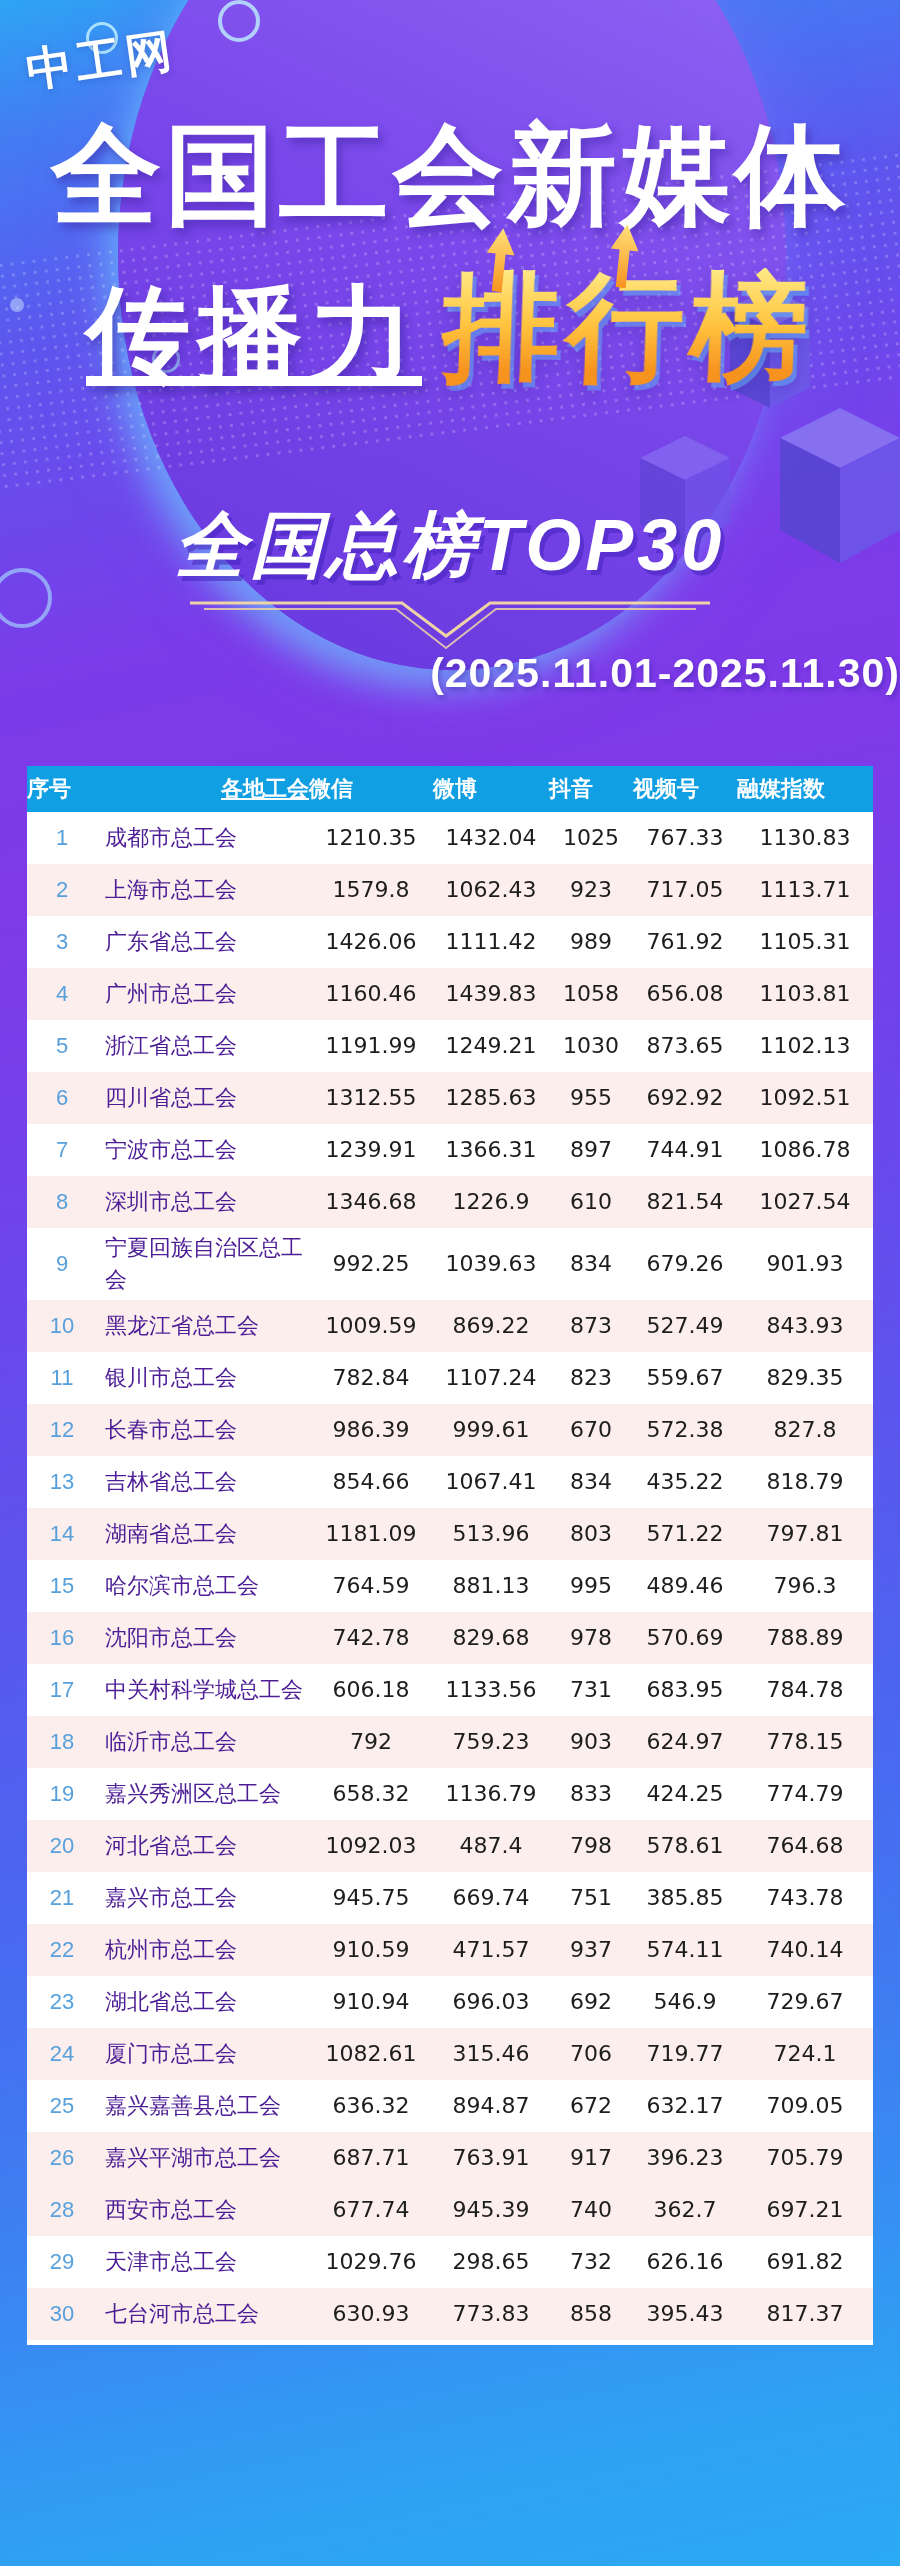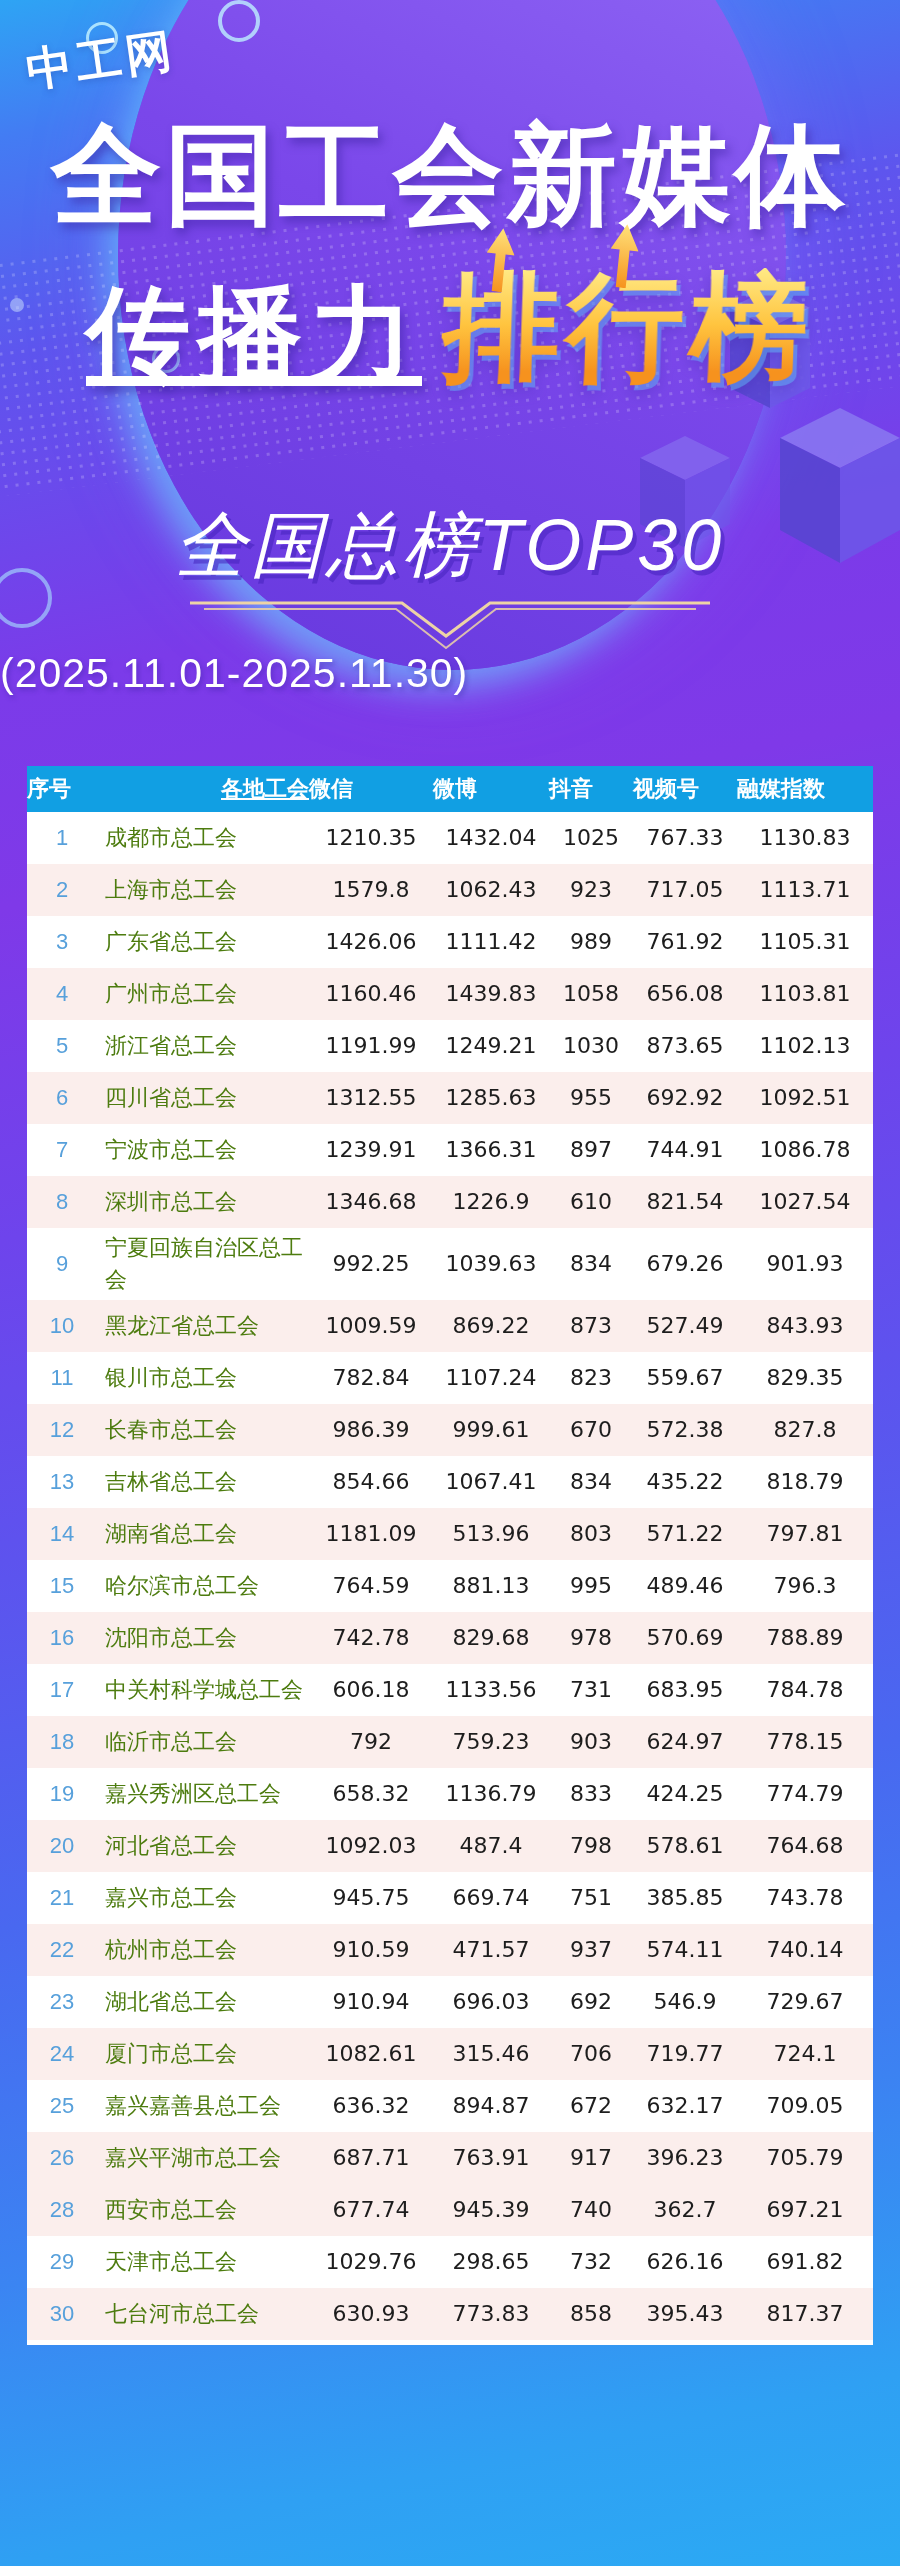--- a/index.html
+++ b/index.html
@@ -58,28 +58,28 @@
     background:linear-gradient(180deg,var(--gold-top,#FFEA86) 0%,#FFC43F 48%,var(--gold-bottom,#F6921E) 88%);
     -webkit-background-clip:text; background-clip:text; color:transparent;
     filter:drop-shadow(4px 5px 0 rgba(100,200,255,.45)) drop-shadow(0 6px 8px rgba(57,33,160,.35));
     transform:skewX(-2deg);
   }
   .arrow{position:absolute; z-index:5;}
   .arrow.a1{left:44px; top:-40px; transform:rotate(6deg);}
   .arrow.a2{left:168px; top:-44px; transform:rotate(6deg);}
   .top30{
     position:absolute; left:0; top:498px; width:100%; z-index:4;
-    text-align:center; color:#fff; font-size:72px; font-weight:400; font-style:italic;
+    text-align:center; color:#fff; font-size:72px; font-weight:700; font-style:italic;
     letter-spacing:4px;
     text-shadow:4px 5px 0 rgba(70,35,190,.55);
   }
   .divider{position:absolute; left:50%; top:598px; transform:translateX(-50%); z-index:4;}
   .date{
     position:absolute; left:0; top:650px; width:100%; z-index:4;
-    text-align:left; color:#fff; font-size:41px; font-weight:400; letter-spacing:1px;
+    text-align:right; color:#fff; font-size:41px; font-weight:700; letter-spacing:1px;
     text-shadow:2px 3px 5px rgba(57,33,160,.45);
   }
   
   .table-card{
     position:absolute; left:27px; top:766px; width:846px; z-index:4;
     background:#fff; padding-bottom:5px;
   }
   .thead,.trow{
     display:grid;
     grid-template-columns:70px 212px 124px 116px 84px 104px 1fr;
@@ -88,21 +88,21 @@
   .thead{
     background:var(--accent-header-bg,#119FE3); height:46px;
     color:#fff; font-size:22px; font-weight:700;
   }
   .thead .hc{}
   .thead .hname{text-align:right; padding-left:26px;text-decoration:underline;}
   .trow{min-height:52px; font-size:22px; color:#1d1d1d; line-height:1.45;}
   .trow.alt{background:var(--row-alt-bg,#FBEEEC);}
   .trow .c{padding:4px 0;}
   .trow .rank{text-align:center; color:var(--accent-rank,#57A0DB);}
-  .trow .name{text-align:left; padding-left:8px; font-weight:500; color:#4d7c0f;}
+  .trow .name{text-align:left; padding-left:8px; font-weight:500; color:#4c1d95;}
   .trow .num{text-align:center; font-family:"DejaVu Sans","Liberation Sans",sans-serif;}
 </style>
 </head>
 <body>
 
 <div class="poster">
 
   <div class="ellipse"></div>
   <div class="dots"></div>
   <div class="bubble b1"></div>

